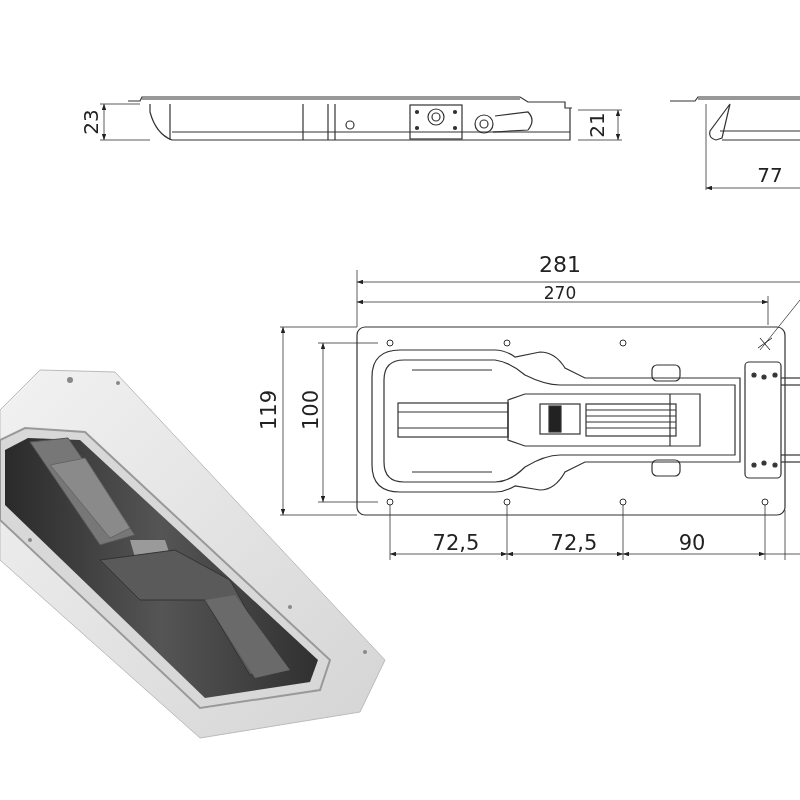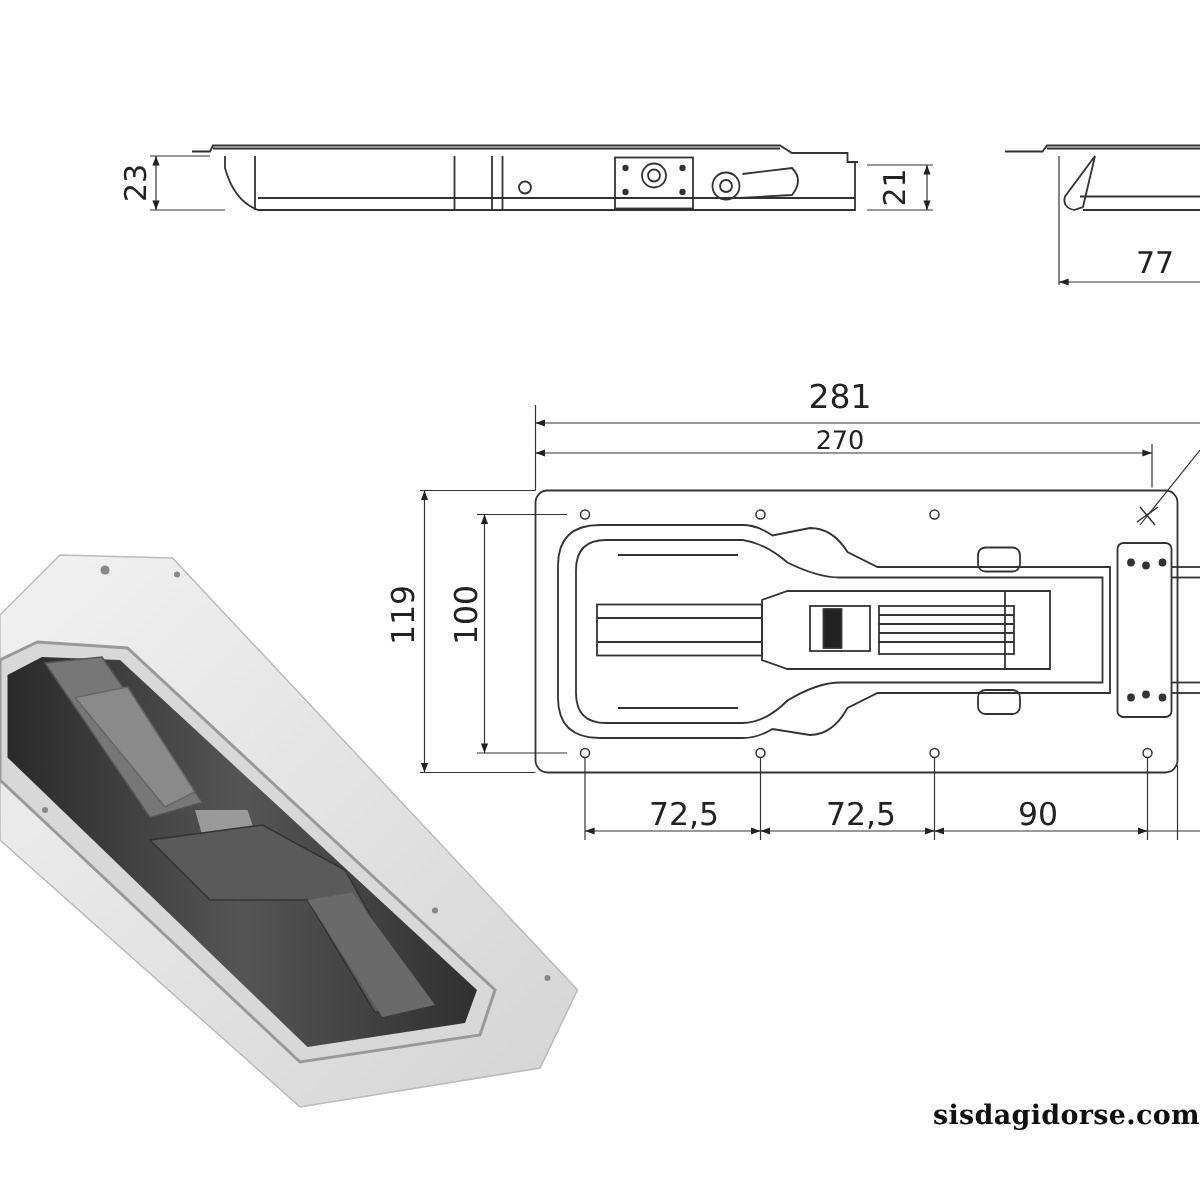--- a/index.html
+++ b/index.html
@@ -165,14 +165,13 @@
     <path d="M100,560 L175,550 L230,580 L280,670 L250,675 L205,600 L140,600 Z" fill="#5a5a5a" stroke="#333"></path>
     <path d="M205,600 L235,595 L290,670 L255,678 Z" fill="#6a6a6a"></path>
     <circle cx="70" cy="380" r="3" fill="#888"></circle>
     <circle cx="118" cy="383" r="2" fill="#888"></circle>
     <circle cx="30" cy="540" r="2" fill="#888"></circle>
     <circle cx="290" cy="607" r="2" fill="#888"></circle>
     <circle cx="365" cy="652" r="2" fill="#888"></circle>
   </g>
 </svg>
 
-<div class="watermark">sisdagidorse.com</div>
 </div>
 
 </body></html>

